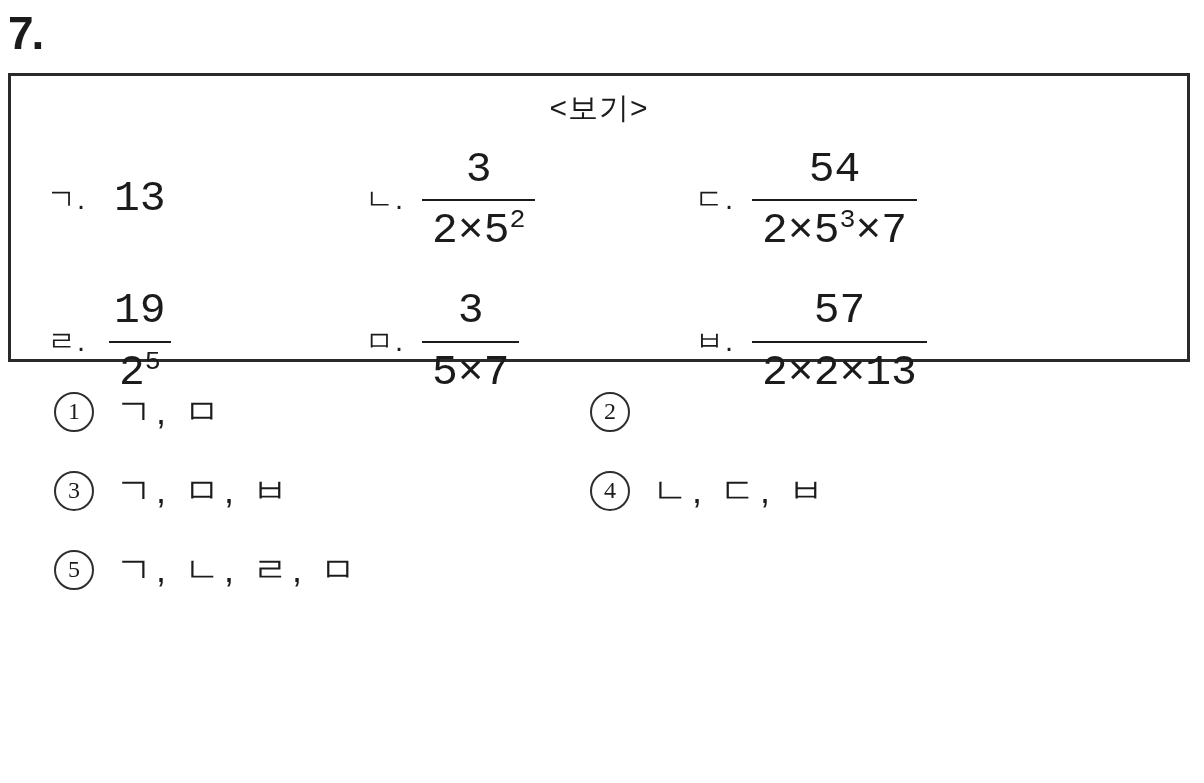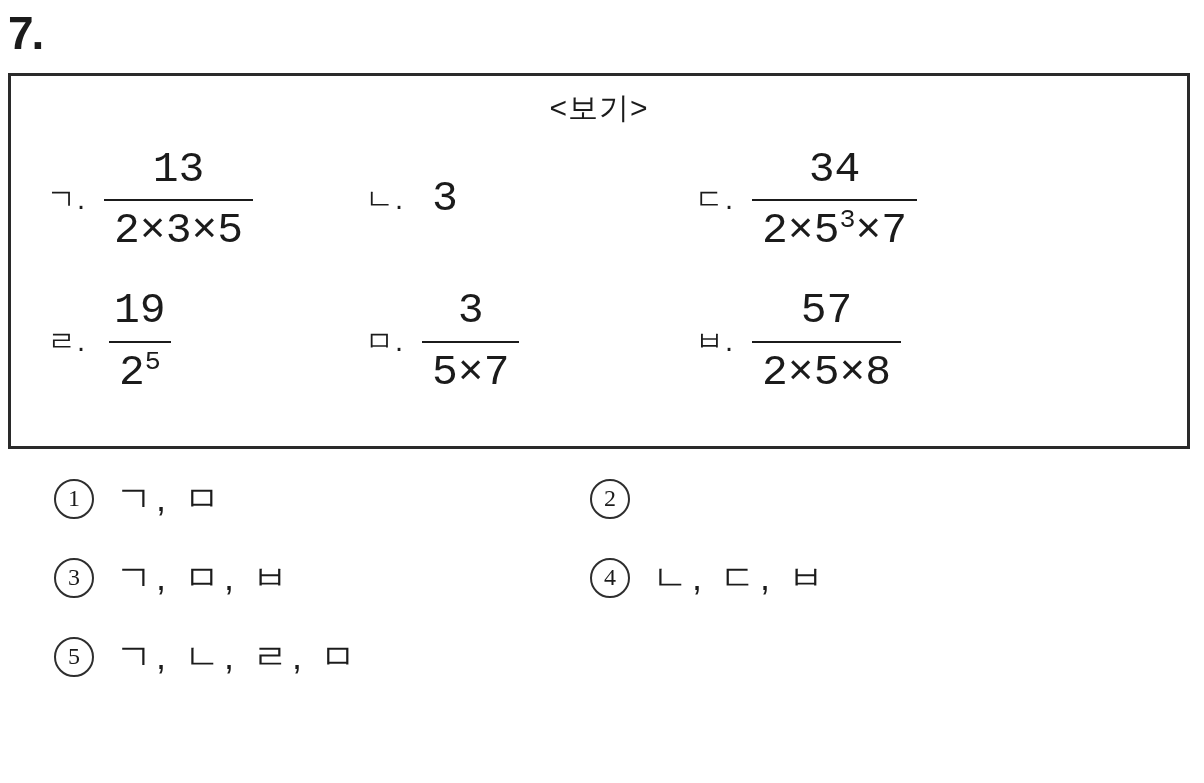--- a/index.html
+++ b/index.html
@@ -26,21 +26,21 @@
   }
   .q-line1 { padding-left:24px; white-space:nowrap; }
   .q-line2 { white-space:nowrap; }
   .u-mark { border-bottom:3px solid #1b1b1b; padding-bottom:1px; }
 
   
   .bogi-box {
     margin:14px 4px 0 0;
     border:3px solid #2a2a2a;
     padding:12px 20px 32px 20px;
-    height:376px;
+    height:289px;
   }
   .bogi-title { text-align:center; font-size:30px; font-weight:400; letter-spacing:1px; }
   .bogi-grid {
     display:grid;
     grid-template-columns:318px 330px 1fr;
     row-gap:26px;
     margin-top:14px;
     padding-left:16px;
     align-items:center;
   }
@@ -86,35 +86,35 @@
   </div>
 
   <div class="bogi-box">
     <div class="bogi-title">&lt;보기&gt;</div>
     <div class="bogi-grid">
 
       <div class="bogi-item">
         <span class="item-label">ㄱ.</span>
         <span class="fraction">
           <span class="num">13</span>
-          <span class="den"><span>2×3×5</span><sup></sup><span></span></span>
         </span>
       </div>
 
       <div class="bogi-item">
         <span class="item-label">ㄴ.</span>
         <span class="fraction">
           <span class="num">3</span>
+          <span class="den"><span>2×5</span><sup>2</sup><span></span></span>
         </span>
       </div>
 
       <div class="bogi-item">
         <span class="item-label">ㄷ.</span>
         <span class="fraction">
-          <span class="num">34</span>
+          <span class="num">54</span>
           <span class="den"><span>2×5</span><sup>3</sup><span>×7</span></span>
         </span>
       </div>
 
       <div class="bogi-item">
         <span class="item-label">ㄹ.</span>
         <span class="fraction">
           <span class="num">19</span>
           <span class="den"><span>2</span><sup>5</sup><span></span></span>
         </span>
@@ -125,21 +125,21 @@
         <span class="fraction">
           <span class="num">3</span>
           <span class="den"><span>5×7</span><sup></sup><span></span></span>
         </span>
       </div>
 
       <div class="bogi-item">
         <span class="item-label">ㅂ.</span>
         <span class="fraction">
           <span class="num">57</span>
-          <span class="den"><span>2×5×8</span><sup></sup><span></span></span>
+          <span class="den"><span>2×2×13</span><sup></sup><span></span></span>
         </span>
       </div>
 
     </div>
   </div>
 
   <div class="choices">
 
     <div class="choice">
       <span class="choice-num">1</span>

